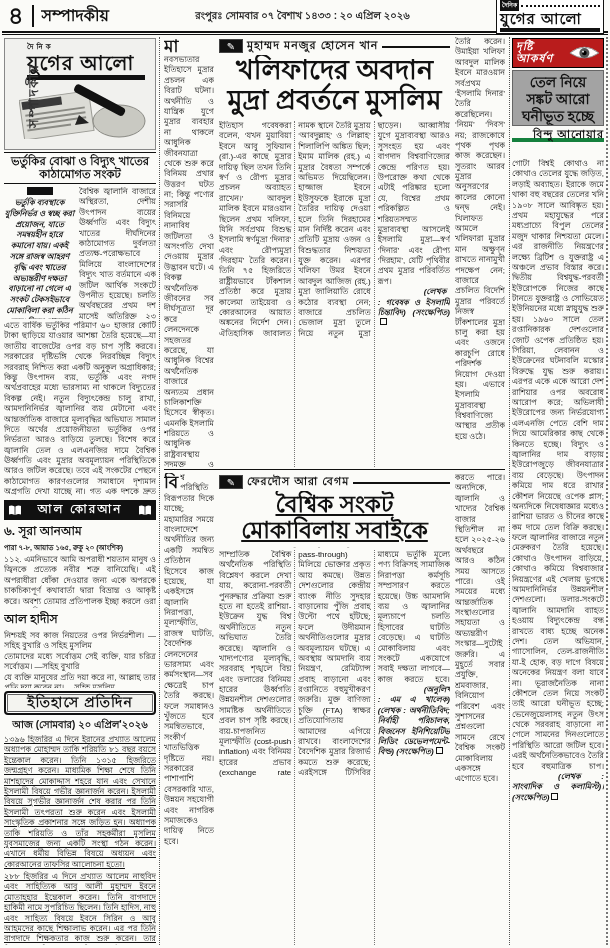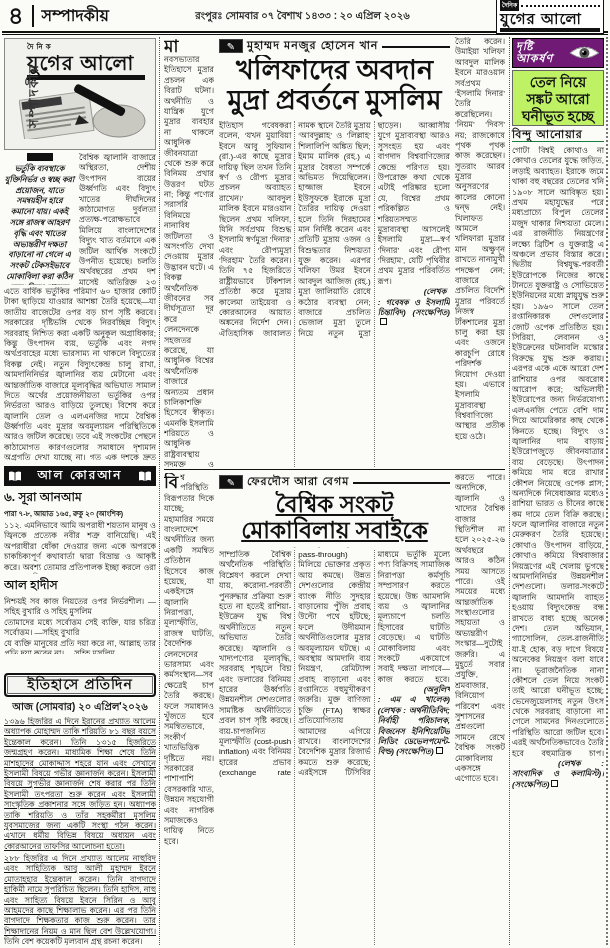--- a/index.html
+++ b/index.html
@@ -46,21 +46,21 @@
   
   .quran-band { height:20px; background:#111; color:#fff; display:flex; align-items:center; justify-content:space-between; padding:0 4px; margin-top:3px; }
   .quran-band .t { font-size:12px; font-weight:bold; letter-spacing:2px; }
   .quran-block { margin-top:2px; height:86px; overflow:hidden; }
   .sura-title { font-size:12px; font-weight:bold; }
   .sura-meta { font-size:7px; font-weight:bold; }
   .verse { margin-top:1px; }
   .hadith-block { height:80px; overflow:hidden; }
   .hadith-title { font-size:12px; font-weight:bold; margin:2px 0 1px 0; }
   
-  .history-box { height:24px; border:2px solid #111; border-radius:4px; box-shadow:0 0 0 1px #fff inset, 0 0 0 2px #666 inset; display:flex; align-items:center; justify-content:center; font-size:14px; font-weight:bold; letter-spacing:1px; margin-top:19px; background:#f4f4f0; }
+  .history-box { height:24px; border:2px solid #111; border-radius:4px; box-shadow:0 0 0 1px #fff inset, 0 0 0 2px #666 inset; display:flex; align-items:center; justify-content:center; font-size:14px; font-weight:bold; letter-spacing:1px; margin-top:3px; background:#f4f4f0; }
   .history-date { text-align:center; font-size:10px; font-weight:bold; margin:2px 0 1px 0; }
   .history-body { flex:1; overflow:hidden;text-decoration:underline; }
   .history-body p { margin-bottom:2px; }
   
   .article { display:flex; gap:5px; }
   .art1 { height:430px; }
   .art2 { height:472px; }
   .narrowcol { width:50px; overflow:hidden; }
   .artcenter { flex:1; display:flex; flex-direction:column; overflow:hidden; }
   .byline-band { height:18px; display:flex; align-items:center; gap:4px; }
@@ -68,24 +68,24 @@
   .byline-name { font-size:11px; font-weight:bold; letter-spacing:1px; white-space:nowrap; }
   .byline-line { flex:1; border-top:2px solid #111; margin-top:2px; }
   .headline1 { font-size:27px; font-weight:bold; text-align:center; line-height:1.12; height:64px; overflow:hidden; }
   .headline2 { font-size:23px; font-weight:bold; text-align:center; line-height:1.15; height:57px; overflow:hidden;text-decoration:underline; }
   .colbody { column-count:3; column-gap:7px; column-rule:1px dotted #777; overflow:hidden; flex:1; margin-top:2px; }
   .dropcap { float:left; font-size:17px; font-weight:bold; line-height:1; padding:1px 2px 0 0; }
   .attrib { font-weight:bold; font-style:italic;margin-left:46px; }
   .endbox { display:inline-block; width:7px; height:7px; border:1px solid #111; vertical-align:baseline; margin-left:2px; }
   .mid-divider { border-top:1px solid #111; margin:2px 0 3px 0; }
   
-  .drishti-box { height:30px; background:#701a75; color:#fff; display:flex; align-items:center; justify-content:space-between; padding:0 3px; margin-top:1px; border:1px solid #000; }
+  .drishti-box { height:30px; background:#b91c1c; color:#fff; display:flex; align-items:center; justify-content:space-between; padding:0 3px; margin-top:1px; border:1px solid #000; }
   .drishti-title { font-size:11px; font-weight:bold; font-style:italic; line-height:1.05; letter-spacing:1px; }
-  .oil-headline { background:#bef264; border:1px solid #666; text-align:center; font-size:14px; font-weight:bold; line-height:1.2; padding:3px 2px; margin-top:2px; height:56px; overflow:hidden; }
-  .oil-byline { text-align:left; font-size:11px; font-weight:bold; letter-spacing:1px; height:16px; border-bottom:1px solid #15803d; margin-bottom:4px; }
+  .oil-headline { background:#a3a3a3; border:1px solid #666; text-align:center; font-size:14px; font-weight:bold; line-height:1.2; padding:3px 2px; margin-top:2px; height:56px; overflow:hidden; }
+  .oil-byline { text-align:right; font-size:11px; font-weight:bold; letter-spacing:1px; height:16px; border-bottom:4px solid #15803d; margin-bottom:17px; }
   .oil-body { flex:1; overflow:hidden; }
 </style>
 </head>
 <body>
 
 <div class="page">
 
   <div class="hdr">
     <div class="hdr-pageno">৪</div>
     <div class="hdr-sep"></div>
@@ -121,20 +121,21 @@
             <line x1="6" y1="35" x2="66" y2="35" stroke="#8a8a84" stroke-width="2"></line>
             <line x1="6" y1="40" x2="66" y2="40" stroke="#8a8a84" stroke-width="2"></line>
             <line x1="6" y1="45" x2="50" y2="45" stroke="#8a8a84" stroke-width="2"></line>
           </g>
           <ellipse cx="100" cy="40" rx="26" ry="16" fill="#c9c9c2" stroke="#8a8a84"></ellipse>
           <rect x="58" y="2" width="56" height="9" rx="4" transform="rotate(28 58 2)" fill="#111"></rect>
           <polygon points="60,34 70,42 56,44" fill="#222"></polygon>
         </svg>
       </div>
 
+      <div class="ed-headline">ভর্তুকির বোঝা ও বিদ্যুৎ খাতের কাঠামোগত সংকট</div>
 
       <div class="ed-intro-row">
         <div class="ed-intro-col">
           <div class="black-tab"></div>
           <div class="ed-intro">ভর্তুকি ব্যবস্থাকে যুক্তিনির্ভর ও স্বচ্ছ করা প্রয়োজন, যাতে সমন্বয়হীন হারে কমানো যায়। একই সঙ্গে রাজস্ব আহরণ বৃদ্ধি এবং খাতের অভ্যন্তরীণ দক্ষতা বাড়ানো না গেলে এ সংকট টেকসইভাবে মোকাবিলা করা কঠিন হবে। বিদ্যুৎ খাতের আর্থিক স্থিতিশীলতা নিশ্চিত করা এখন শুধু একটি খাতভিত্তিক চ্যালেঞ্জ নয়; এটি সামগ্রিক সামষ্টিক স্থিতিশীলতার সঙ্গে ওতপ্রোতভাবে জড়িত।</div>
         </div>
         <div class="ed-side smalltext just">বৈশ্বিক জ্বালানি বাজারে অস্থিরতা, দেশীয় উৎপাদন ব্যয়ের ঊর্ধ্বগতি এবং বিদ্যুৎ খাতের দীর্ঘদিনের কাঠামোগত দুর্বলতা প্রত্যক্ষ-পরোক্ষভাবে মিলিয়ে বাংলাদেশের বিদ্যুৎ খাত বর্তমানে এক জটিল আর্থিক সংকটে উপনীত হয়েছে। চলতি অর্থবছরের প্রথম দশ মাসেই অতিরিক্ত ২৩ হাজার কোটি টাকার বেশি ভর্তুকির দাবি এই সংকটের গভীরতাই নির্দেশ করে। মাসিক ভর্তুকি ইতোমধ্যে ৩ হাজার ২৮১ কোটি টাকার ঘরে পৌঁছেছে, যা নতুন প্রস্তাব অনুমোদিত হলে ৪ হাজার কোটিরও বেশি হতে পারে।</div>
       </div>
 
       <div class="ed-body smalltext just">এতে বার্ষিক ভর্তুকির পরিমাণ ৬০ হাজার কোটি টাকা ছাড়িয়ে যাওয়ার আশঙ্কা তৈরি হয়েছে—যা জাতীয় বাজেটের ওপর বড় চাপ সৃষ্টি করবে। সরকারের দৃষ্টিভঙ্গি থেকে নিরবচ্ছিন্ন বিদ্যুৎ সরবরাহ নিশ্চিত করা একটি অনুকূল অগ্রাধিকার; কিন্তু উৎপাদন ব্যয়, ভর্তুকি এবং নগদ অর্থপ্রবাহের মধ্যে ভারসাম্য না থাকলে বিদ্যুতের বিকল্প নেই। নতুন বিদ্যুৎকেন্দ্র চালু রাখা, আমদানিনির্ভর জ্বালানির ব্যয় মেটানো এবং আন্তর্জাতিক বাজারে মূল্যবৃদ্ধির অভিঘাত সামাল দিতে অর্থের প্রয়োজনীয়তা ভর্তুকির ওপর নির্ভরতা আরও বাড়িয়ে তুলছে। বিশেষ করে জ্বালানি তেল ও এলএনজির দামে বৈশ্বিক ঊর্ধ্বগতি এবং মুদ্রার অবমূল্যায়ন পরিস্থিতিকে আরও জটিল করেছে। তবে এই সংকটের পেছনে কাঠামোগত কারণগুলোর সমাধানে দৃশ্যমান অগ্রগতি দেখা যাচ্ছে না। গত এক দশকে দ্রুত বিদ্যুৎ সরবরাহ বৃদ্ধির লক্ষ্যে গৃহীত নীতির ফলে কেন্দ্রগুলোর সক্ষমতার বড় অংশ অব্যবহৃত থেকে যাচ্ছে; অথচ ‘ক্যাপাসিটি চার্জ’ বাবদ বিপুল অর্থ পরিশোধ করতে হচ্ছে। উৎপাদন না হলেও কেন্দ্রগুলোকে অর্থ প্রদান করার এই ব্যবস্থা ভর্তুকির চাপ বাড়িয়েছে। একই সঙ্গে বিদ্যুৎ উৎপাদনে জ্বালানি আমদানিনির্ভরতা ঝুঁকি বাড়াচ্ছে। অতএব, নীতিগত সংস্কার ও দীর্ঘমেয়াদি পরিকল্পনার বিকল্প নেই। এ যাত্রায় সরকারকে এখনই কার্যকর পদক্ষেপ নিতে হবে।</div>

